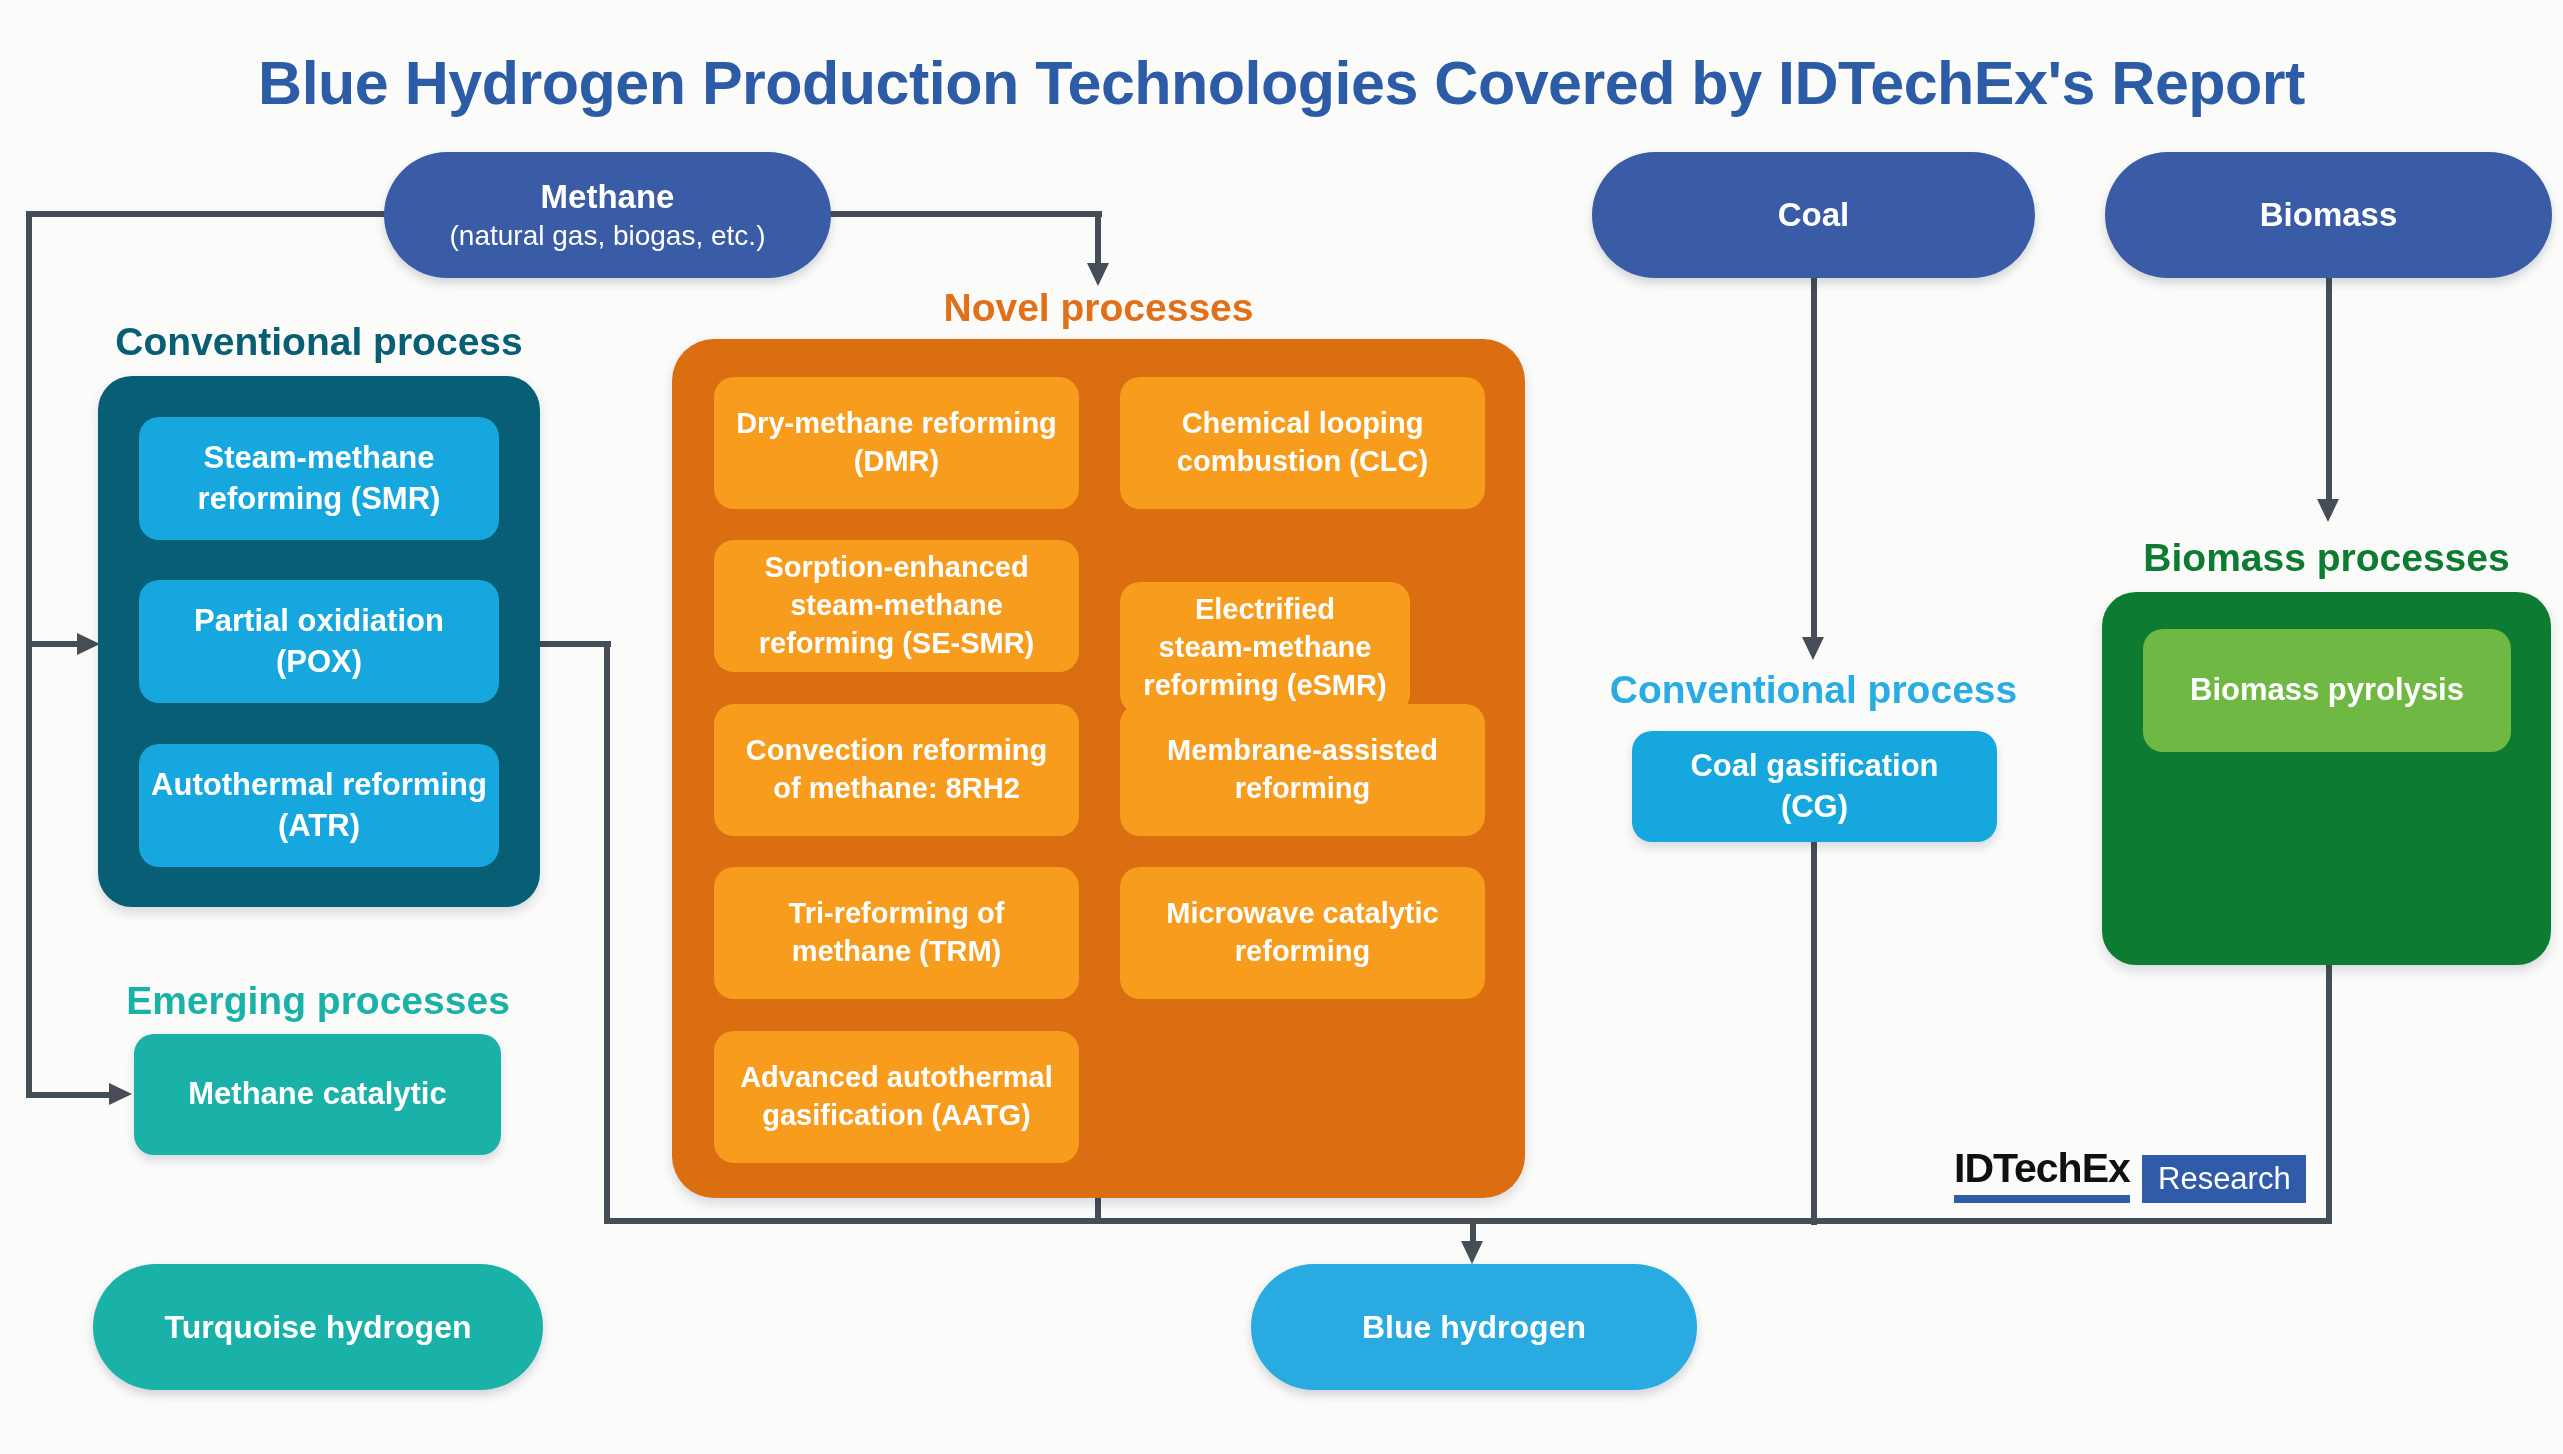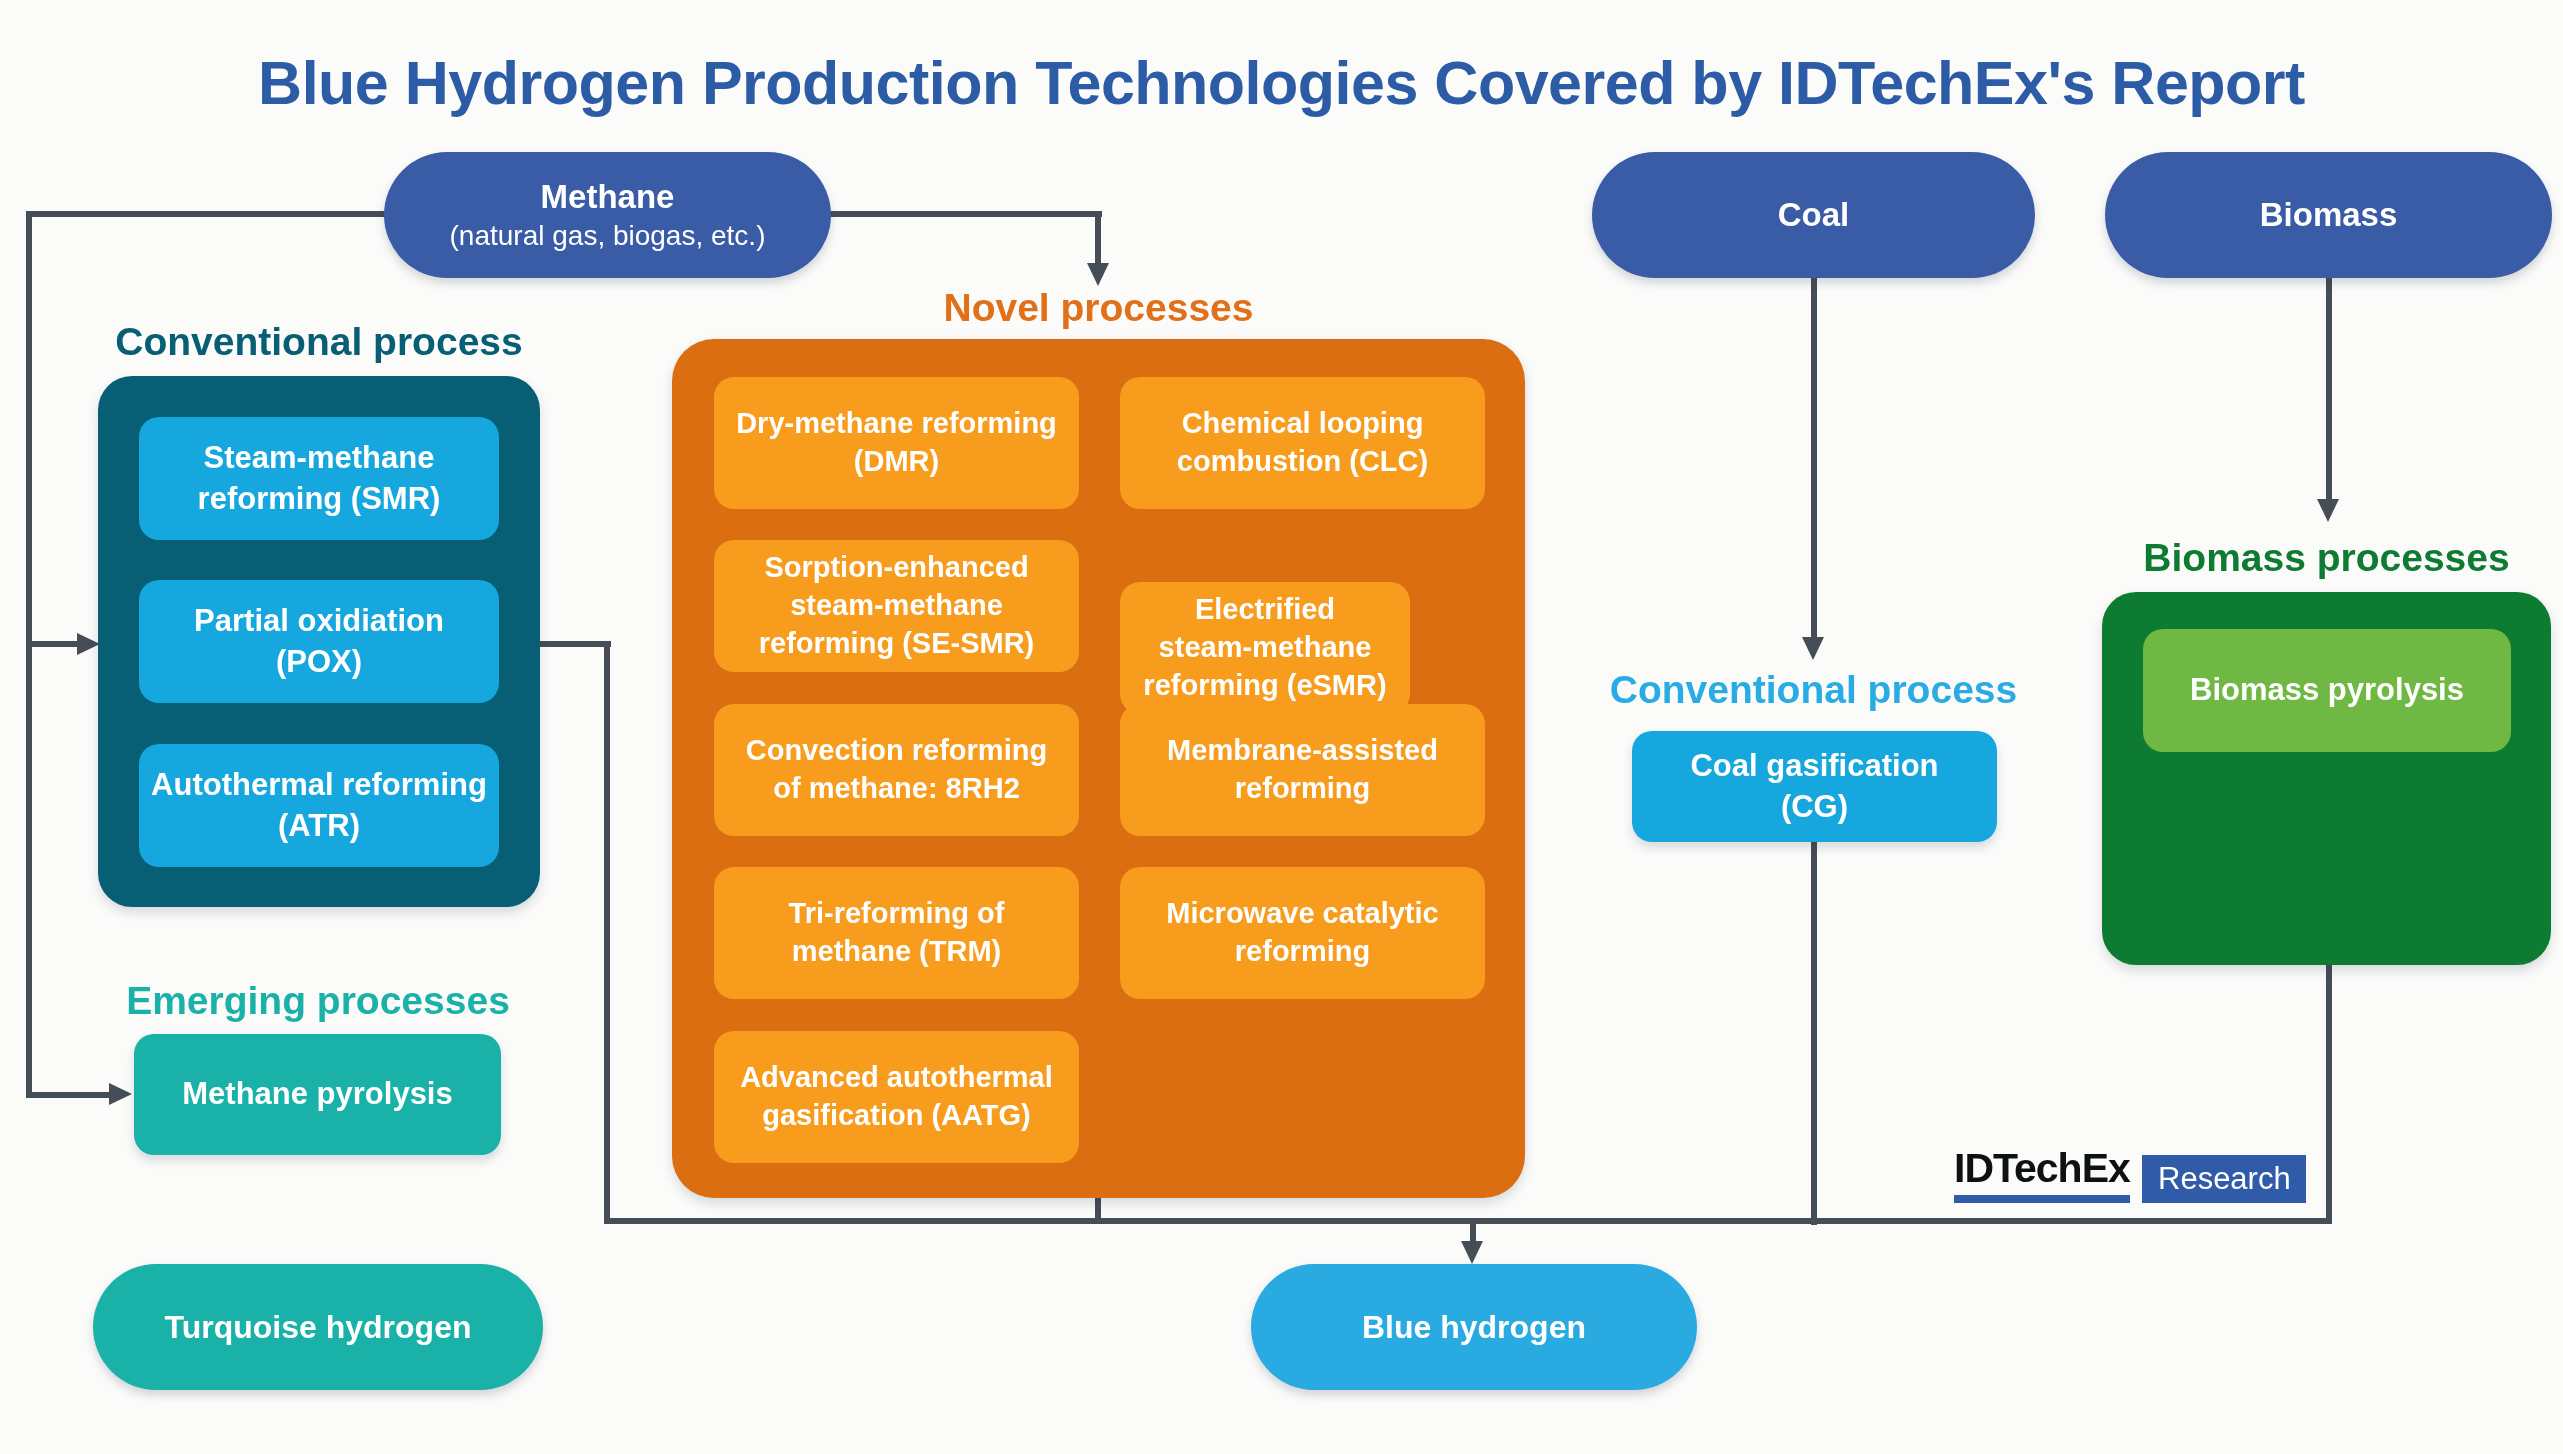--- a/index.html
+++ b/index.html
@@ -118,21 +118,21 @@
   <div class="heading" style="left:98px;top:321px;width:442px;color:var(--teal_dark);">Conventional process</div>
   <div class="group" style="left:98px;top:376px;width:442px;height:531px;background:var(--teal_dark);"></div>
   <div class="node cyan" style="left:139px;top:417px;width:360px;height:123px;">Steam-methane
 reforming (SMR)</div>
   <div class="node cyan" style="left:139px;top:580px;width:360px;height:123px;">Partial oxidiation
 (POX)</div>
   <div class="node cyan" style="left:139px;top:744px;width:360px;height:123px;">Autothermal reforming
 (ATR)</div>
 
   <div class="heading" style="left:93px;top:980px;width:450px;color:var(--teal);">Emerging processes</div>
-  <div class="node teal" style="left:134px;top:1034px;width:367px;height:121px;">Methane pyrolysis</div>
+  <div class="node teal" style="left:134px;top:1034px;width:367px;height:121px;">Methane catalytic</div>
   <div class="outcome" style="left:93px;top:1264px;width:450px;height:126px;background:var(--teal);">Turquoise hydrogen</div>
 
   <div class="heading" style="left:672px;top:287px;width:853px;color:var(--orange_heading);">Novel processes</div>
   <div class="group" style="left:672px;top:339px;width:853px;height:859px;background:var(--orange_dark);border-radius:42px;">
     <div class="node orange" style="left:42px;top:38px;width:365px;height:132px;">Dry-methane reforming
 (DMR)</div>
     <div class="node orange" style="left:448px;top:38px;width:365px;height:132px;">Chemical looping
 combustion (CLC)</div>
     <div class="node orange" style="left:42px;top:201px;width:365px;height:132px;">Sorption-enhanced
 steam-methane

